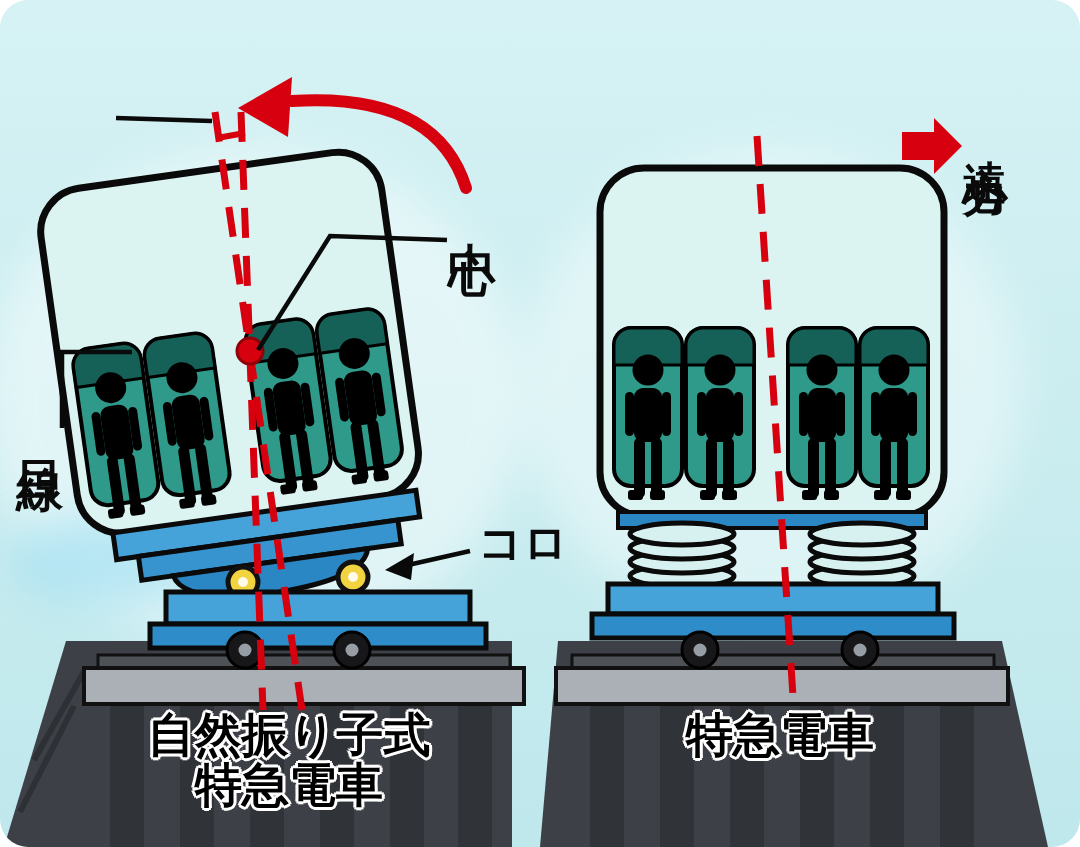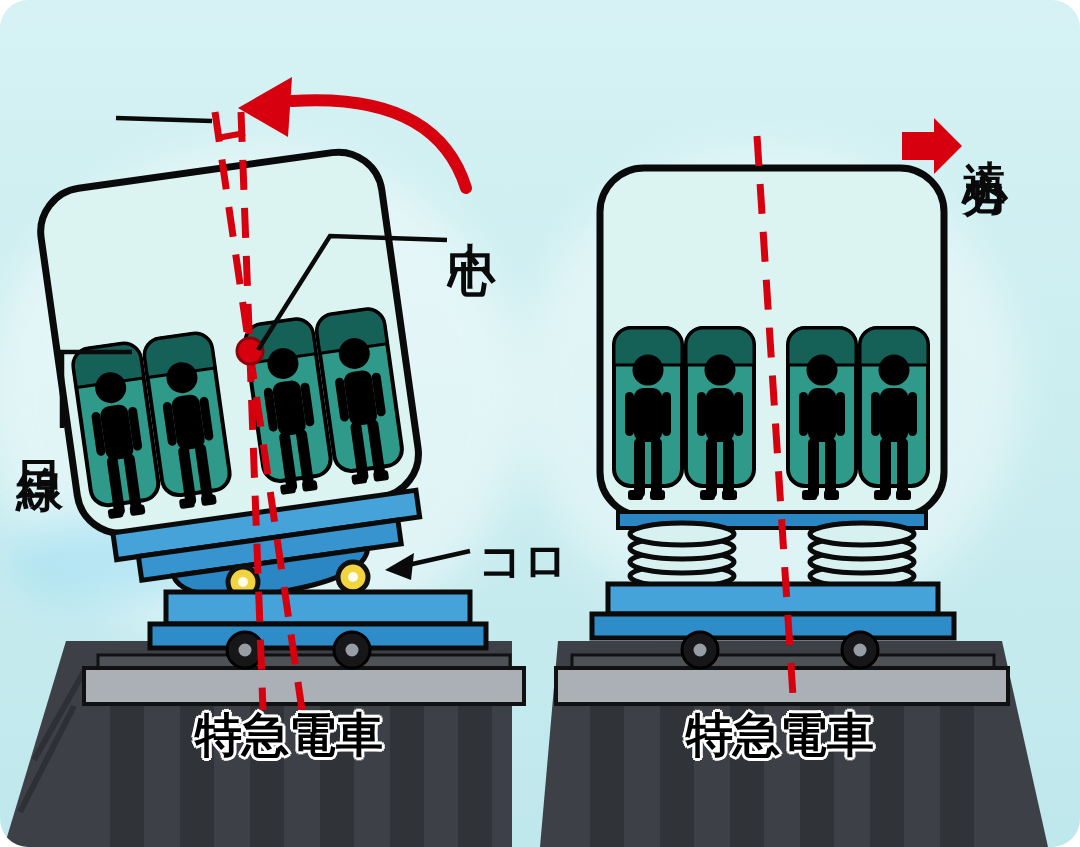--- a/index.html
+++ b/index.html
@@ -190,25 +190,26 @@
       </g>
       <polygon points="385,570 414,553 411,580" fill="#0a0a0a"></polygon>
     </svg>
 
 
 
     <div class="lbl vtext" style="left:448px;top:204px;font-size:47px;">中心</div>
 
     <div class="lbl vtext" style="left:16px;top:424px;font-size:47px;">目線</div>
 
-    <div class="lbl" style="left:478px;top:538px;font-size:44px;">コロ</div>
+    <div class="lbl" style="left:478px;top:520px;font-size:44px;">コロ</div>
 
     <div class="lbl vtext" style="left:962px;top:124px;font-size:45px;">遠心力</div>
 
     <div class="caption" style="left:99px;top:710px;">
+      <div>自然振り子式</div>
       <div>特急電車</div>
     </div>
 
     <div class="caption" style="left:590px;top:710px;">
       <div>特急電車</div>
     </div>
 
   </div>
 </div>
 

